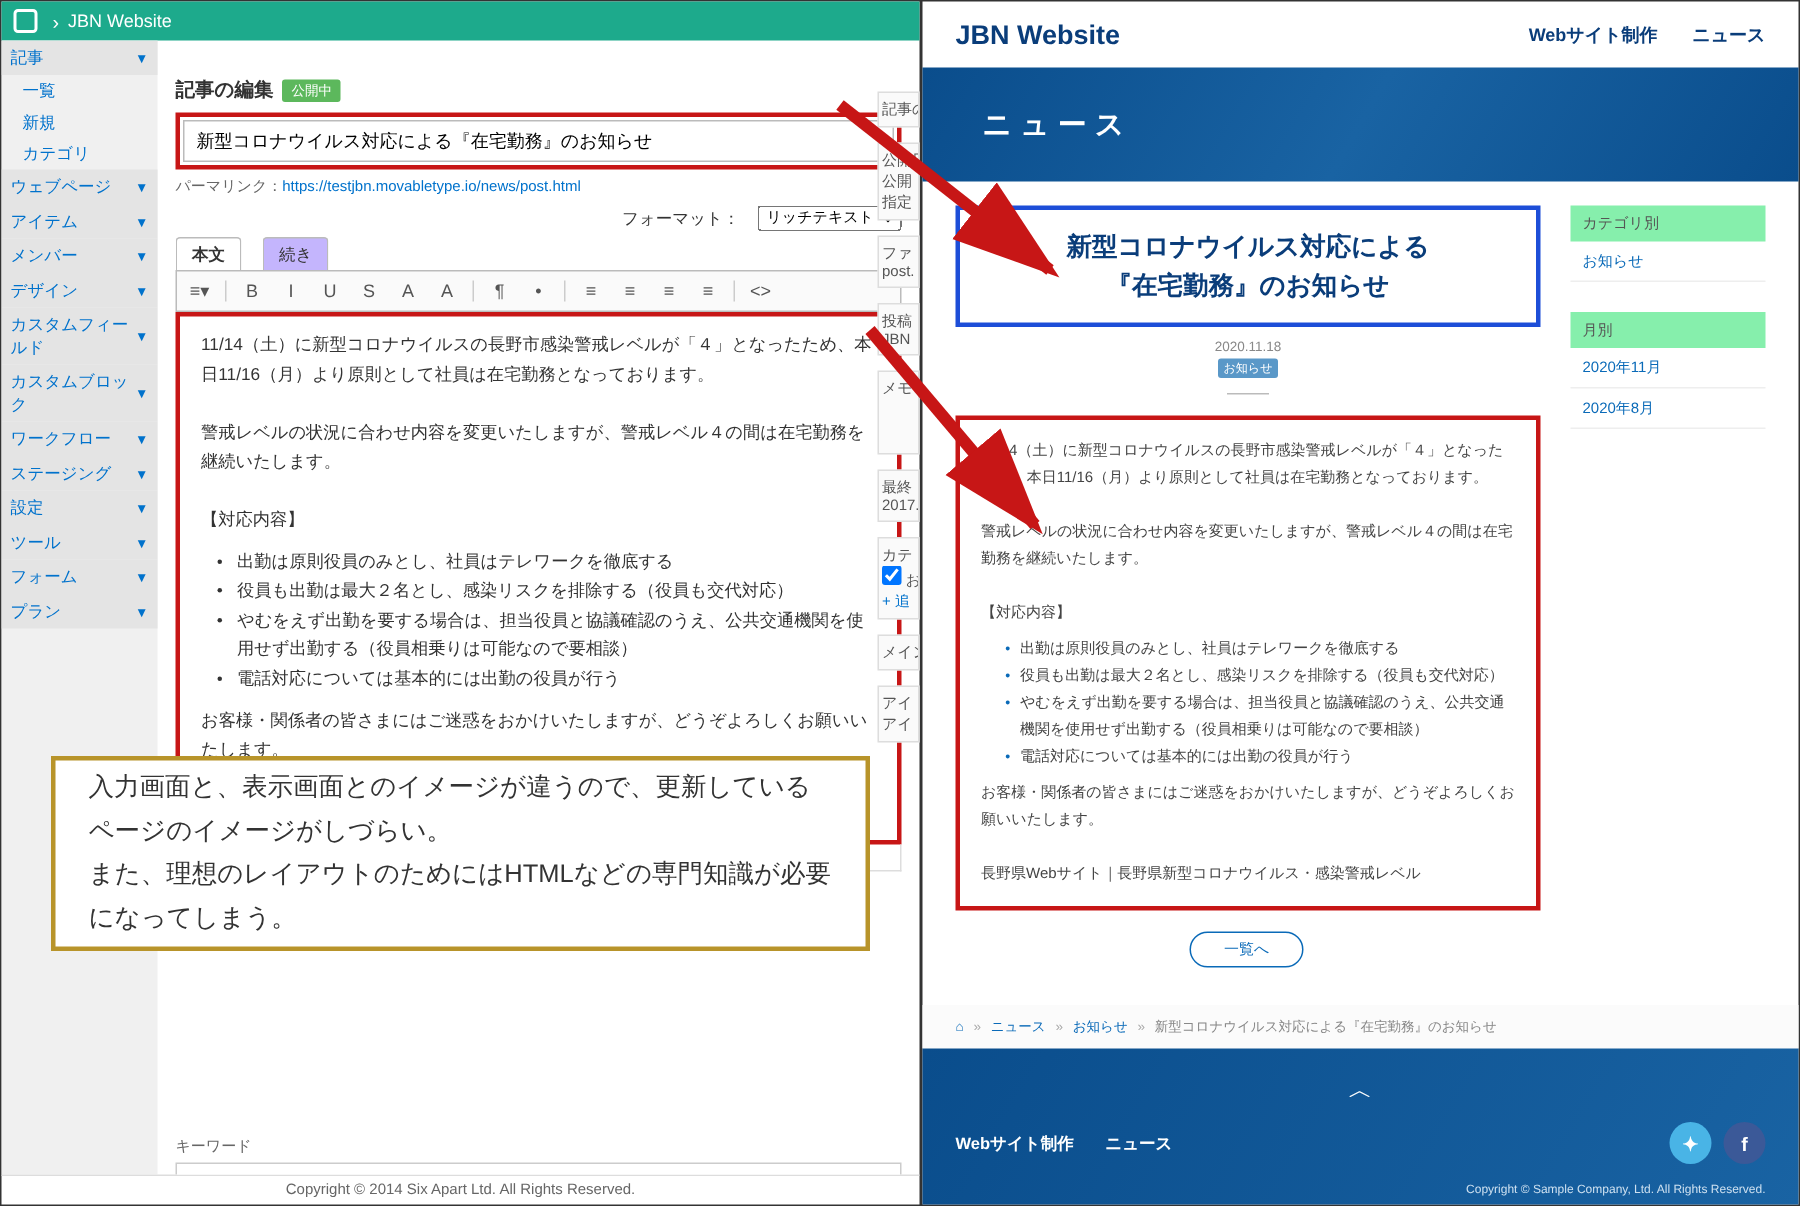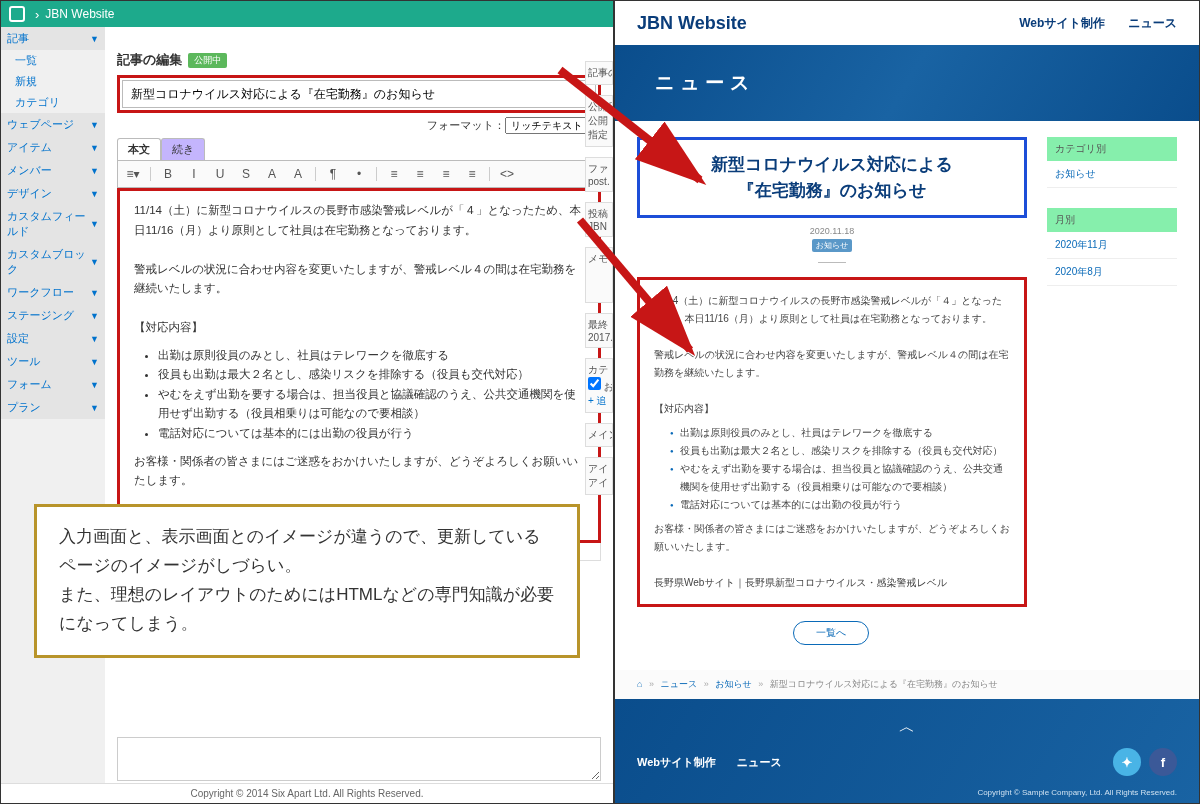--- a/index.html
+++ b/index.html
@@ -16,33 +16,33 @@
 .side .grp-head .arrow { color: #0072cc; font-size: 9px; }
 .side .sub { padding: 3px 14px; color: #0072cc; cursor: pointer; }
 .main { flex: 1; padding: 24px 12px; display: flex; flex-direction: column; overflow: hidden; position: relative; }
 .title-row { display: flex; align-items: center; gap: 6px; margin-bottom: 6px; }
 .title-row h2 { font-size: 13px; font-weight: bold; }
 .badge-pub { background: #5cb85c; color: #fff; font-size: 9px; padding: 1px 6px; border-radius: 2px; }
 .title-input-wrap { border: 3px solid #c71616; padding: 2px; margin-bottom: 4px; }
 .title-input { width: 100%; border: 1px solid #bbb; padding: 6px 8px; font-size: 12px; }
 .perma { font-size: 10px; color: #666; margin-bottom: 6px; }
 .perma a { color: #0072cc; text-decoration: none; }
-.fmt-row { display: flex; justify-content: flex-end; align-items: center; gap: 0; font-size: 11px; margin-bottom: 4px; }
+.fmt-row { display: flex; justify-content: flex-end; align-items: center; gap: 12px; font-size: 11px; margin-bottom: 4px; }
 .fmt-row select { font-size: 10px; padding: 1px; }
-.tabs-row { display: flex; gap: 0; margin-bottom: 0; }
+.tabs-row { display: flex; gap: 14px; margin-bottom: 0; }
 .tabs-row .tab { border: 1px solid #bbb; border-bottom: none; padding: 3px 10px; font-size: 11px; background: #c4b5fd; border-radius: 3px 3px 0 0; }
 .tabs-row .tab.active { background: #fff; font-weight: bold; }
 .toolbar { border: 1px solid #bbb; padding: 4px 6px; display: flex; gap: 8px; align-items: center; font-size: 12px; color: #555; background: #fafafa; }
 .toolbar .tbtn { width: 18px; height: 18px; display: inline-flex; align-items: center; justify-content: center; cursor: pointer; }
 .toolbar .sep { width: 1px; height: 14px; background: #ccc; }
 .editor-body { border: 3px solid #c71616; border-top: 3px solid #c71616; padding: 10px 14px; font-size: 11.5px; line-height: 1.7; min-height: 280px; background: #fff; flex-shrink: 0; }
 .editor-body ul { margin: 8px 0 8px 24px; }
 .editor-body li { list-style: disc; }
 .editor-stat { font-size: 10px; color: #888; padding: 3px 4px; border: 1px solid #ddd; border-top: none; }
-.callout { position: absolute; left: 34px; top: 504px; width: 546px; border: 3px solid #b8942a; background: #fff; padding: 16px 22px; font-size: 17px; line-height: 1.7; z-index: 5; }
+.callout { position: absolute; left: 34px; top: 504px; width: 546px; border: 3px solid #b8942a; background: #fff; padding: 4px 22px; font-size: 17px; line-height: 1.7; z-index: 5; }
 .extra-fields { padding-top: 176px; }
 .extra-fields .fld { margin-bottom: 14px; }
 .extra-fields .fld-label { font-size: 10px; color: #666; margin-bottom: 4px; }
 .extra-fields textarea { width: 100%; height: 44px; border: 1px solid #ccc; font-size: 10px; }
 .footer { text-align: center; font-size: 10px; color: #666; padding: 4px; border-top: 1px solid #ddd; }
 
 
 .widget-col { position: absolute; right: 0; top: 60px; width: 28px; font-size: 10px; color: #555; }
 .widget-col .w { border: 1px solid #ddd; padding: 4px 2px; margin-bottom: 10px; background: #fafafa; white-space: nowrap; overflow: hidden; }
 
@@ -151,20 +151,23 @@
     </div>
 
     <div class="main">
       <div class="title-row">
         <h2>記事の編集</h2>
         <span class="badge-pub">公開中</span>
       </div>
       <div class="title-input-wrap">
         <input class="title-input" type="text" value="新型コロナウイルス対応による『在宅勤務』のお知らせ" style="">
       </div>
+      <div class="perma">
+        <span>パーマリンク：</span><a href="#">https://testjbn.movabletype.io/news/post.html</a>
+      </div>
       <div class="fmt-row">
         <span>フォーマット：</span>
         <select><option>リッチテキスト</option></select>
       </div>
       <div class="tabs-row">
         <div class="tab active">本文</div>
         <div class="tab">続き</div>
       </div>
       <div class="toolbar">
         <span class="tbtn">≡▾</span>
@@ -196,20 +199,21 @@
           <li>やむをえず出勤を要する場合は、担当役員と協議確認のうえ、公共交通機関を使用せず出勤する（役員相乗りは可能なので要相談）</li>
           <li>電話対応については基本的には出勤の役員が行う</li>
         </ul>
         <p>お客様・関係者の皆さまにはご迷惑をおかけいたしますが、どうぞよろしくお願いいたします。</p><br>
         <p>長野県Webサイト｜長野県新型コロナウイルス・感染警戒レベル</p>
       </div>
       <div class="editor-stat">UL » LI</div>
 
       <div class="extra-fields">
         <div class="fld">
+          <div class="fld-label">キーワード</div>
           <textarea style=""></textarea>
         </div>
 
       </div>
     </div>
 
     <div class="widget-col">
       <div class="w">記事の</div>
       <div class="w"><span>公開日</span><br><span>公開</span><br><span>指定</span></div>
       <div class="w"><span>ファ</span><br><span>post.</span></div>

